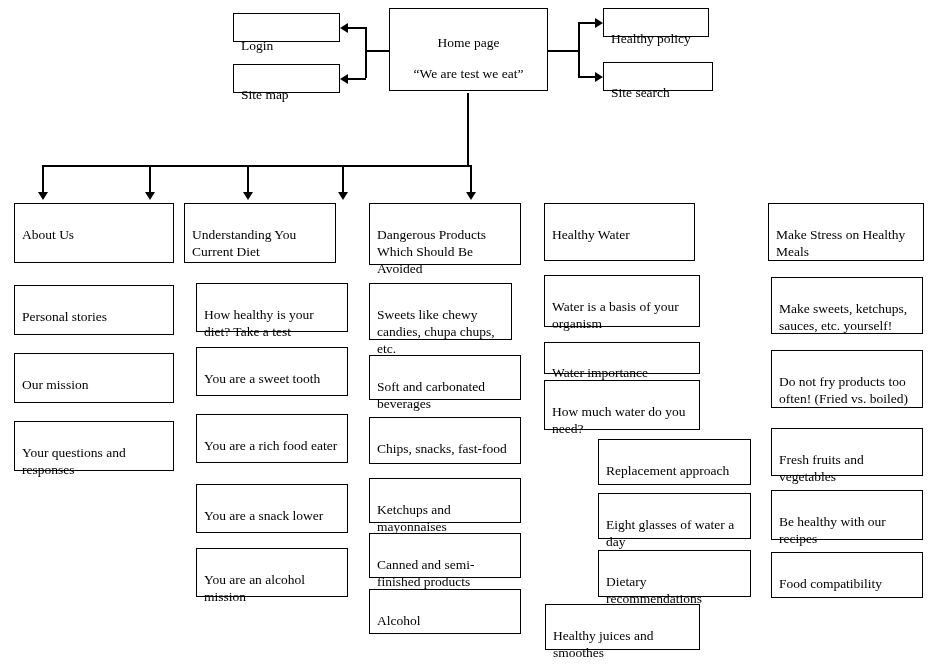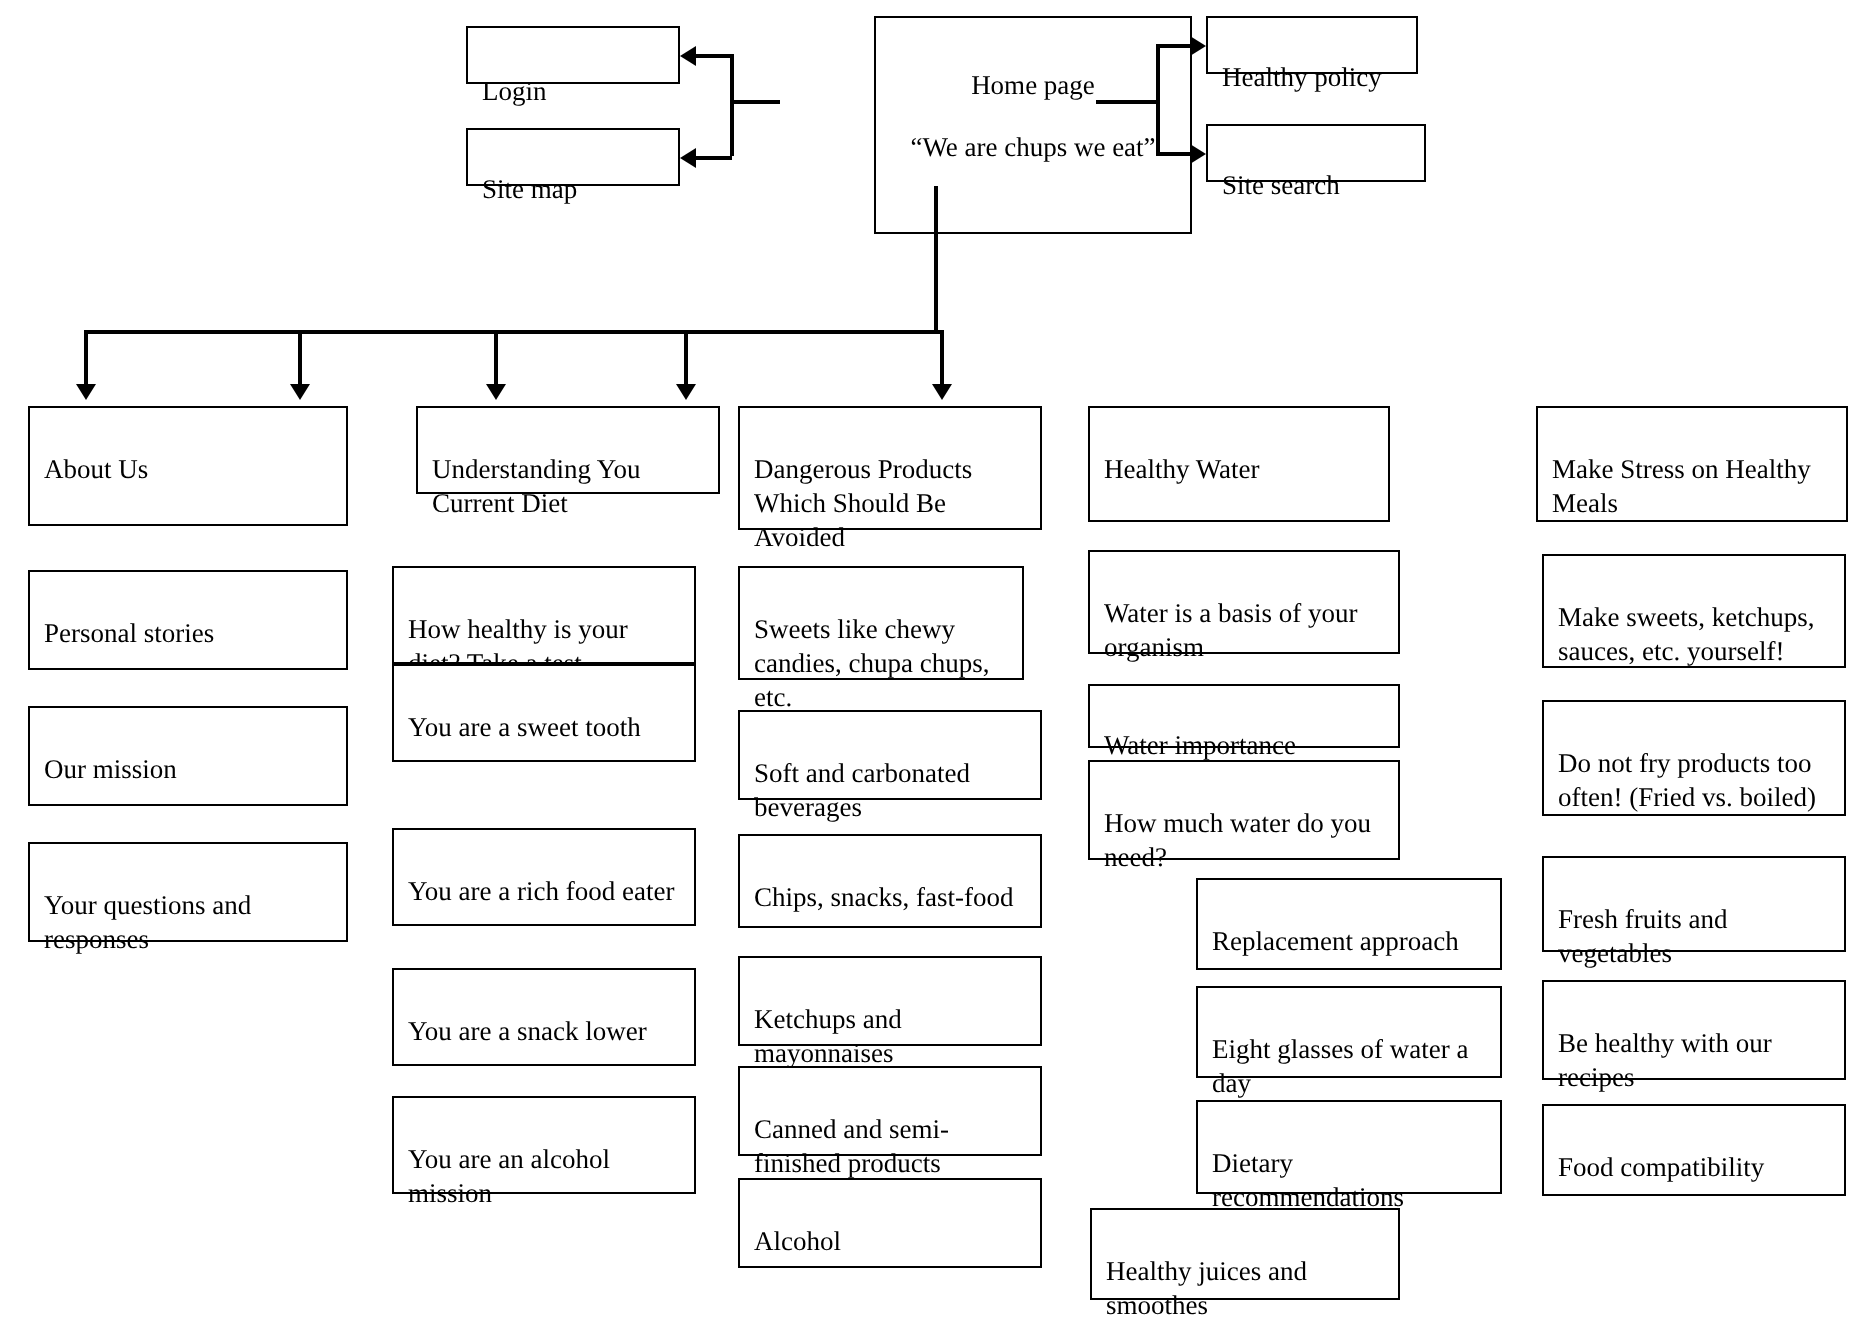--- a/index.html
+++ b/index.html
@@ -61,23 +61,23 @@
     border-top: 5px solid transparent;
     border-bottom: 5px solid transparent;
     border-left: 8px solid #000000;
   }
 </style>
 </head>
 <body>
 
 <div id="canvas">
 
-  <div class="node center" style="left:389px; top:8px; width:159px; height:109px;margin-left:48px;">
+  <div class="node center" style="left:389px; top:8px; width:159px; height:83px;">
     <span>Home page</span>
-    <span class="sub">“We are chups we eat”</span>
+    <span class="sub">“We are test we eat”</span>
   </div>
 
   <div class="node" style="left:233px; top:13px; width:107px; height:29px; padding-top:7px;">
     <span>Login</span>
   </div>
   <div class="node" style="left:233px; top:64px; width:107px; height:29px; padding-top:5px;">
     <span>Site map</span>
   </div>
 
   <div class="node" style="left:603px; top:8px; width:106px; height:29px; padding-top:5px;">
@@ -125,27 +125,27 @@
   <div class="node" style="left:14px; top:285px; width:160px; height:50px;">
     <span>Personal stories</span>
   </div>
   <div class="node" style="left:14px; top:353px; width:160px; height:50px;">
     <span>Our mission</span>
   </div>
   <div class="node" style="left:14px; top:421px; width:160px; height:50px;">
     <span>Your questions and responses</span>
   </div>
 
-  <div class="node" style="left:208px; top:203px; width:152px; height:44px;">
+  <div class="node" style="left:184px; top:203px; width:152px; height:60px;">
     <span>Understanding You Current Diet</span>
   </div>
   <div class="node" style="left:196px; top:283px; width:152px; height:49px;">
     <span>How healthy is your diet? Take a test</span>
   </div>
-  <div class="node" style="left:196px; top:332px; width:152px; height:49px;">
+  <div class="node" style="left:196px; top:347px; width:152px; height:49px;">
     <span>You are a sweet tooth</span>
   </div>
   <div class="node" style="left:196px; top:414px; width:152px; height:49px;">
     <span>You are a rich food eater</span>
   </div>
   <div class="node" style="left:196px; top:484px; width:152px; height:49px;">
     <span>You are a snack lower</span>
   </div>
   <div class="node" style="left:196px; top:548px; width:152px; height:49px;">
     <span>You are an alcohol mission</span>

